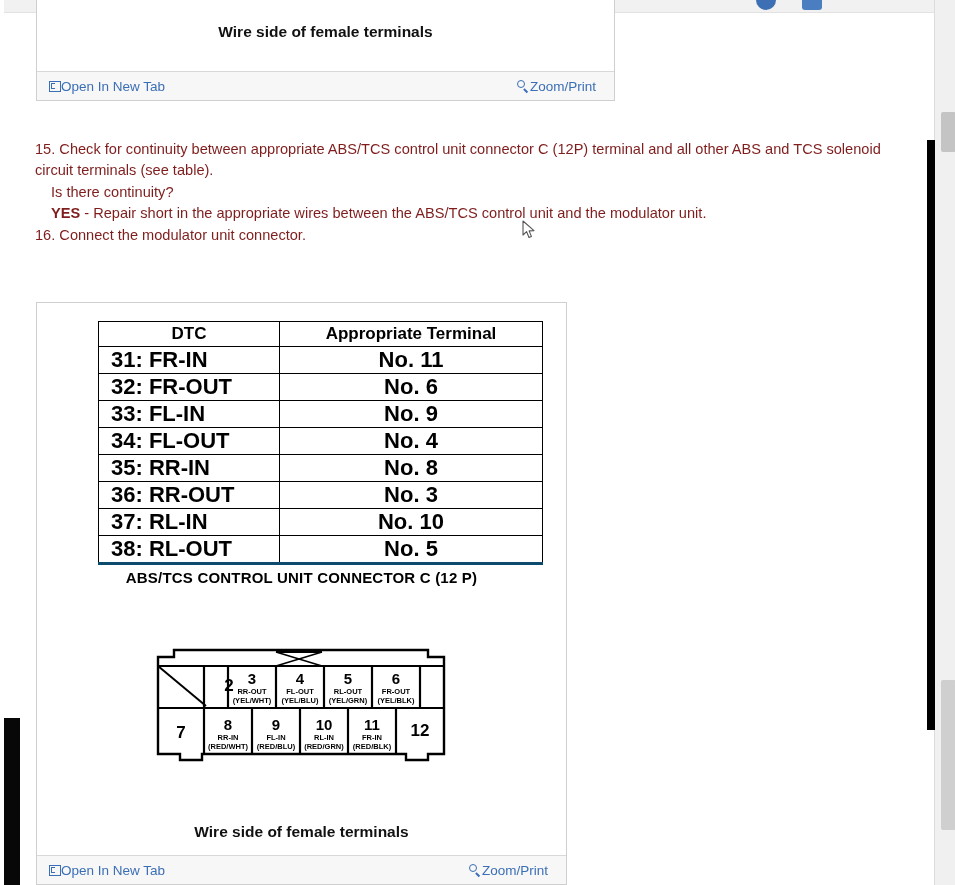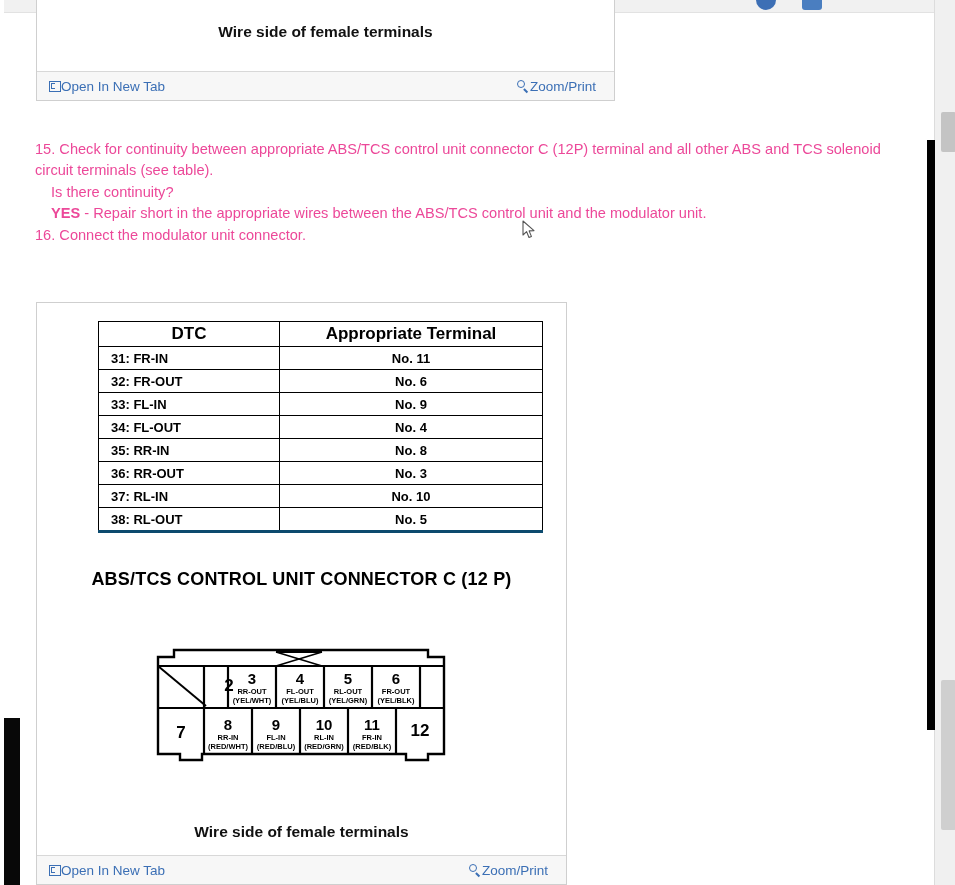--- a/index.html
+++ b/index.html
@@ -152,42 +152,42 @@
     transform: rotate(45deg);
     transform-origin: left center;
   }
 
   
   #instructions {
     position: absolute;
     left: 31px; top: 139px;
     width: 870px;
     font-size: 14.6px;
-    color: #ec4899;
+    color: #7f1d1d;
     line-height: 1.43;
   }
   #instructions .line { margin: 0 0 0 0; }
   #instructions .step { margin-bottom: 1px; }
   #instructions .indent { padding-left: 16px; }
   #instructions .b { font-weight: bold; }
 
   
   .dtc-table {
     position: absolute;
     left: 61px; top: 18px;
     border-collapse: collapse;
     background: #fff;
   }
   .dtc-table th, .dtc-table td {
     border: 1.6px solid #000;
     font-family: "Liberation Sans", sans-serif;
     text-align: center;
     padding: 0;
     height: 22px;
-    font-size: 13px;
+    font-size: 22px;
     color: #000;
   }
   .dtc-table th {
     font-weight: bold;
     font-size: 17px;
     height: 24px;
   }
   .dtc-table td.dtc-col {
     width: 168px;
     text-align: left;
@@ -200,21 +200,21 @@
   }
   .dtc-table th.dtc-col { width: 168px; }
   .dtc-table th.term-col { width: 262px; }
   .dtc-table .outer-bottom { border-bottom: 3px solid #0c4a6e; }
 
   .connector-title {
     position: absolute;
     left: 0; right: 0;
     top: 266px;
     text-align: center;
-    font-size: 18px;
+    font-size: 15px;
     font-weight: bold;
     letter-spacing: 0.2px;
     color: #000;
   }
 
   
   .connector-wrap {
     position: absolute;
     left: 119px; top: 345px;
     width: 295px; height: 125px;

